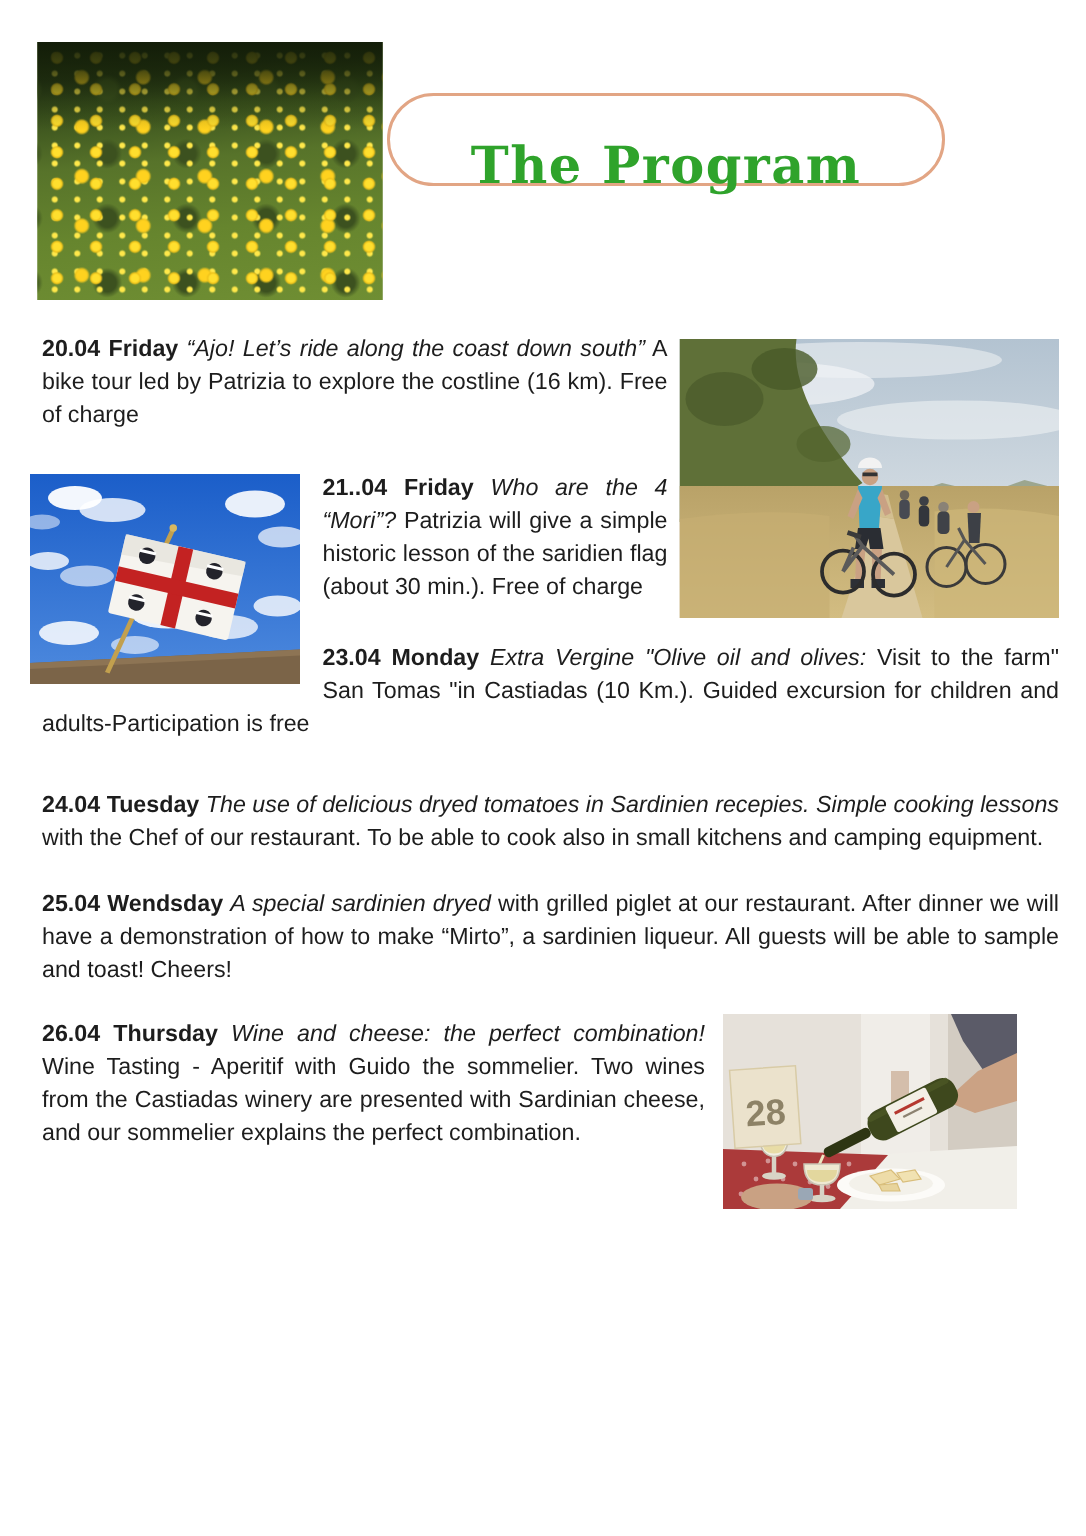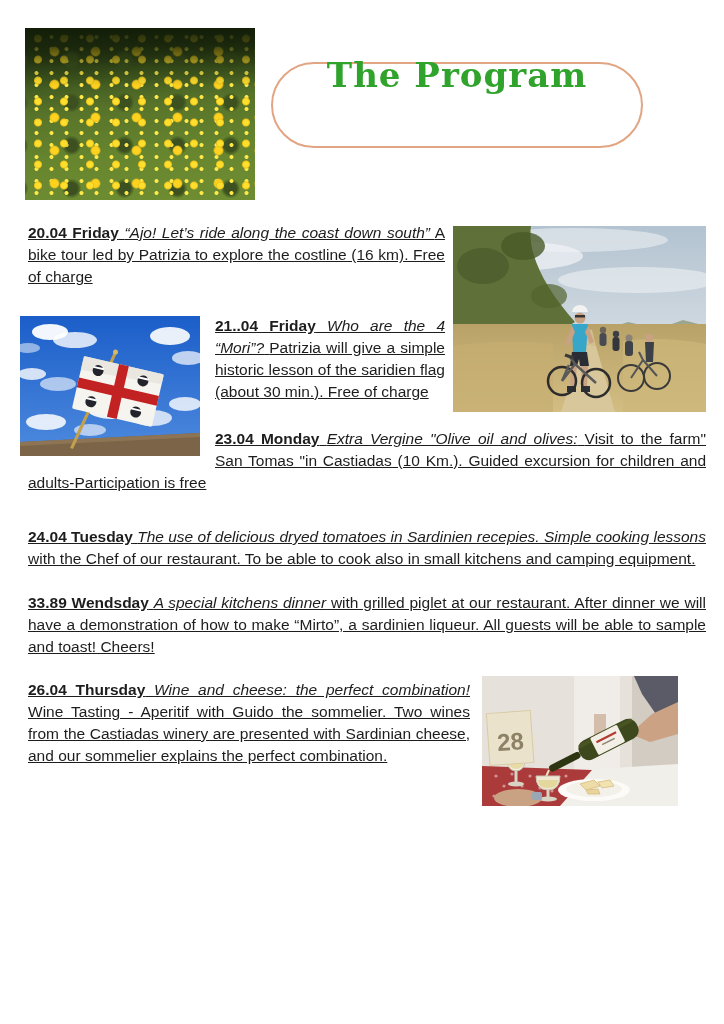--- a/index.html
+++ b/index.html
@@ -24,31 +24,31 @@
     background-size: 26px 21px, 41px 33px, 15px 12px, 53px 43px, 100% 100%;
     background-position: 0 0, 9px 7px, 4px 3px, 20px 10px, 0 0;
   }
   .photo-flowers::after{
     content:"";position:absolute;left:0;top:0;right:0;bottom:0;
     background:linear-gradient(to bottom,
       rgba(18,28,8,0.94) 0%, rgba(24,36,10,0.78) 11%,
       rgba(30,45,12,0.30) 23%, rgba(0,0,0,0) 34%);
   }
   .title-pill{
-    position:absolute;left:271px;top:62px;width:372px;height:86px;
+    position:absolute;left:258px;top:62px;width:372px;height:62px;
     border:2px solid #e2a584;border-radius:46px;
-    display:flex;align-items:flex-start;justify-content:center;
+    display:flex;align-items:flex-end;justify-content:center;
     box-sizing:border-box;
   }
   .title-pill h1{
     margin:0;font-family:"DejaVu Serif", serif;font-weight:bold;
     font-size:34px;color:#2fa32b;letter-spacing:1px;white-space:nowrap;
   }
   .content{margin:0 18px 0 28px;text-align:justify;}
-  .content p{margin:0;text-decoration:underline;}
+  .content p{margin:0;}
   .content p b{font-weight:bold;}
   p.ev-friday{margin-top:12px;}
   p.ev-saturday{margin-top:27px;}
   p.ev-sunday{margin-top:14px;}
   p.ev-monday{margin-top:25px;}
   p.ev-tuesday{margin-top:32px;}
   p.ev-wednesday{margin-top:22px;}
   p.ev-thursday{margin-top:21px;}
   .photo-bike{float:right;width:253px;height:186px;margin:4px 0 10px 8px;}
   .photo-flag{float:left;width:180px;height:140px;margin:28px 15px 14px -8px;}
@@ -186,22 +186,22 @@
       <span>Visit to the farm" San Tomas "in Castiadas (10 Km.). Guided excursion for children and adults-Participation is free</span>
     </p>
 
     <p class="event ev-tuesday">
       <b>24.04 Tuesday</b>
       <i>The use of delicious dryed tomatoes in Sardinien recepies. Simple cooking lessons</i>
       <span>with the Chef of our restaurant. To be able to cook also in small kitchens and camping equipment.</span>
     </p>
 
     <p class="event ev-wednesday">
-      <b>33.89 Wendsday</b>
-      <i>A special kitchens dinner</i>
+      <b>25.04 Wendsday</b>
+      <i>A special sardinien dryed</i>
       <span>with grilled piglet at our restaurant. After dinner we will have a demonstration of how to make “Mirto”, a sardinien liqueur. All guests will be able to sample and toast! Cheers!</span>
     </p>
 
     <div class="photo-wine">
       <svg viewBox="0 0 196 130" preserveAspectRatio="none">
         <rect width="196" height="130" fill="#e6e1da"></rect>
         <rect x="92" width="46" height="130" fill="#f0ede8"></rect>
         <rect x="150" width="46" height="130" fill="#d3ccc2"></rect>
         <rect x="112" y="38" width="12" height="34" fill="#b8906e" opacity="0.5"></rect>
         <path d="M152,0 L196,0 L196,58 L178,44 L160,18 Z" fill="#5b5b68"></path>

